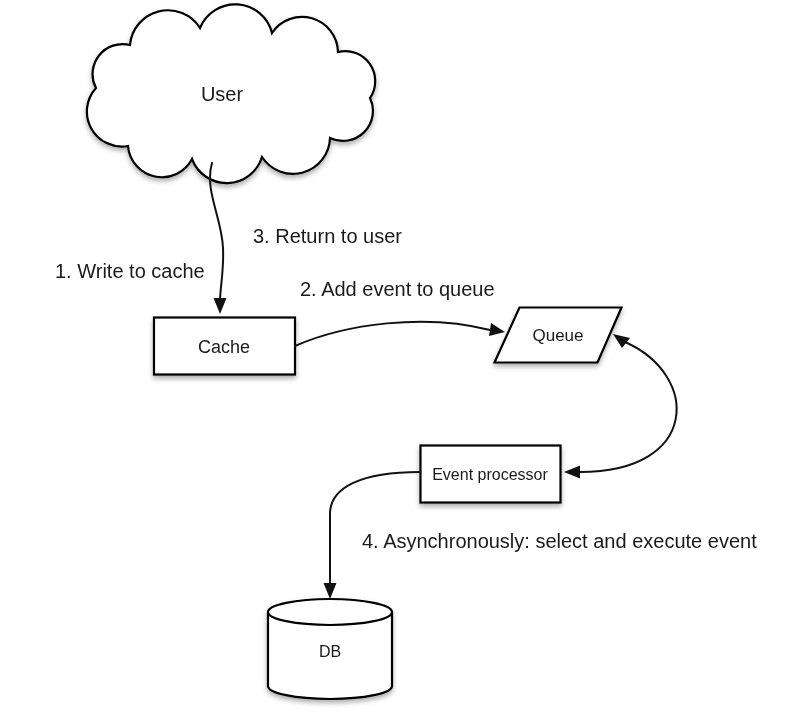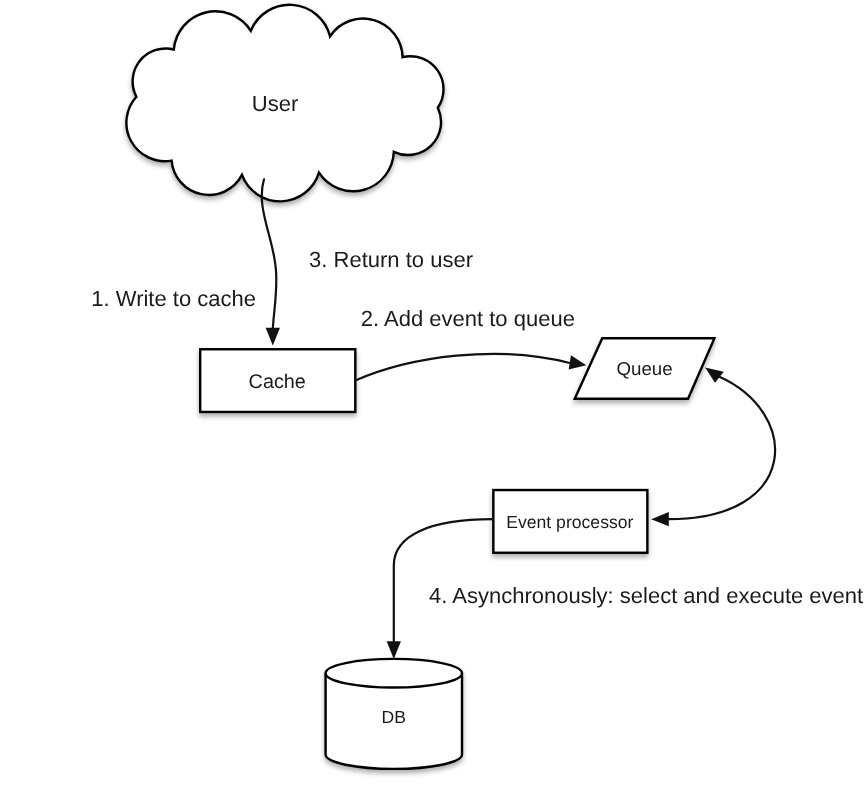--- a/index.html
+++ b/index.html
@@ -6,21 +6,20 @@
     margin: 0;
     padding: 0;
     background: #ffffff;
   }
   .canvas {
     position: relative;
     width: 675px;
     height: 728px;
     background: #ffffff;
     font-family: "Liberation Sans", sans-serif;
-    padding-left: 28px;
   }
   svg { display: block; }
   .shape {
     fill: #ffffff;
     stroke: #000000;
     stroke-width: 2.2;
     filter: drop-shadow(0px 3px 2.5px rgba(0,0,0,0.32));
   }
   .cyl {
     fill: #ffffff;

